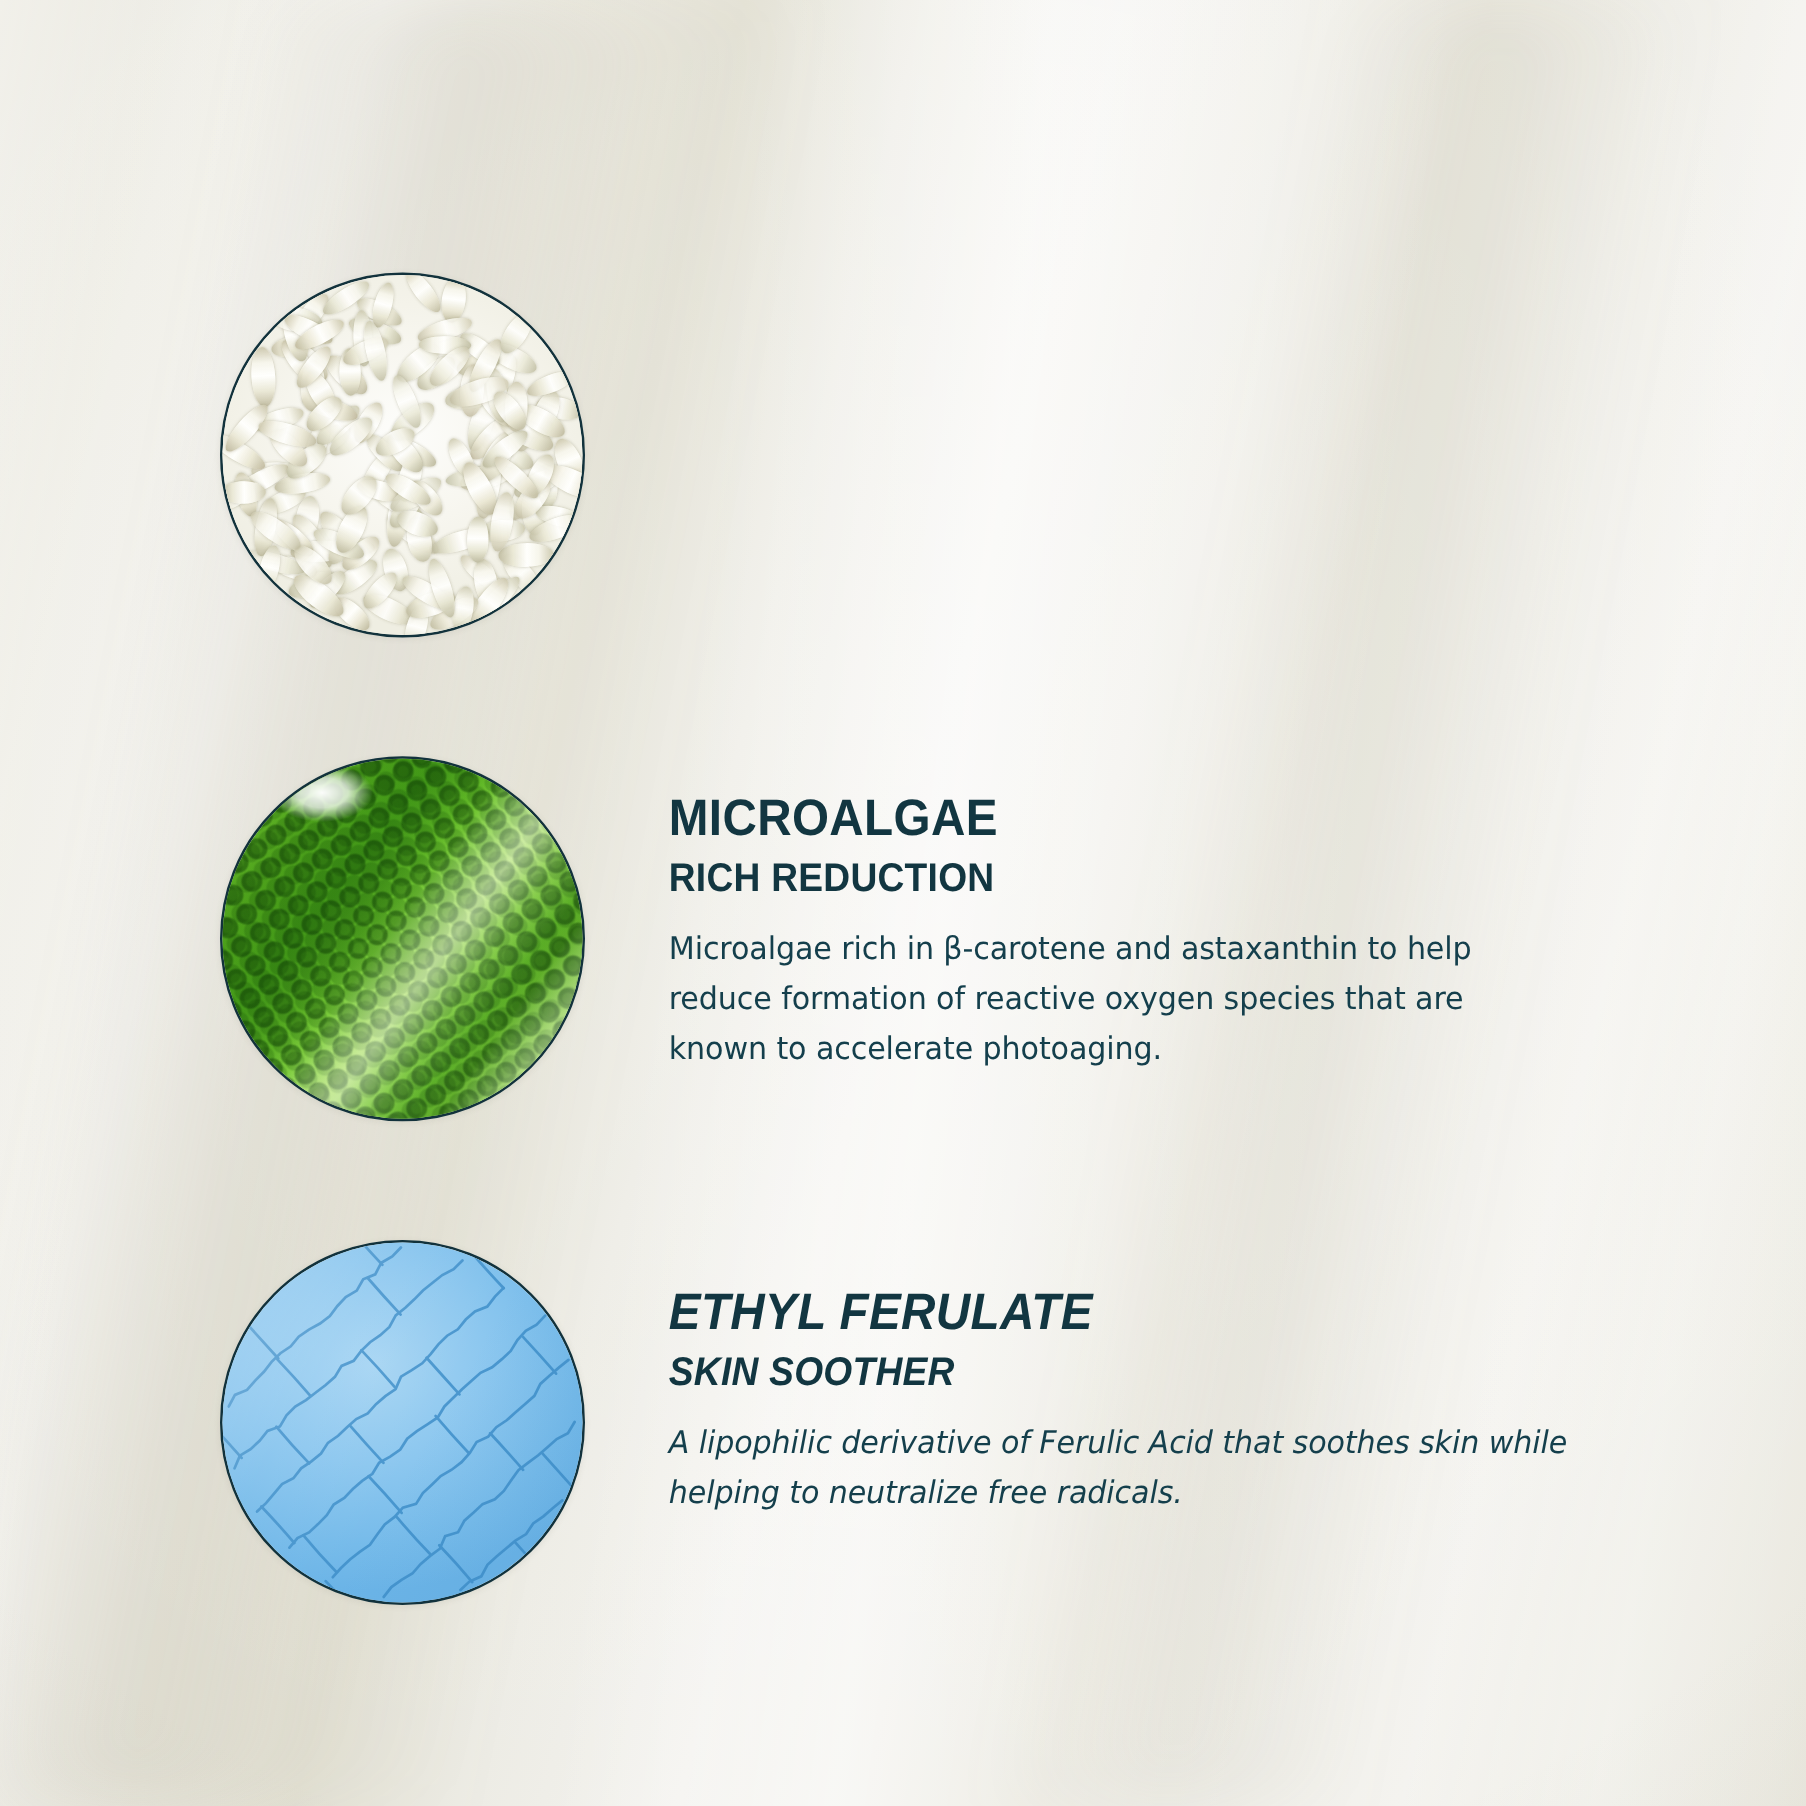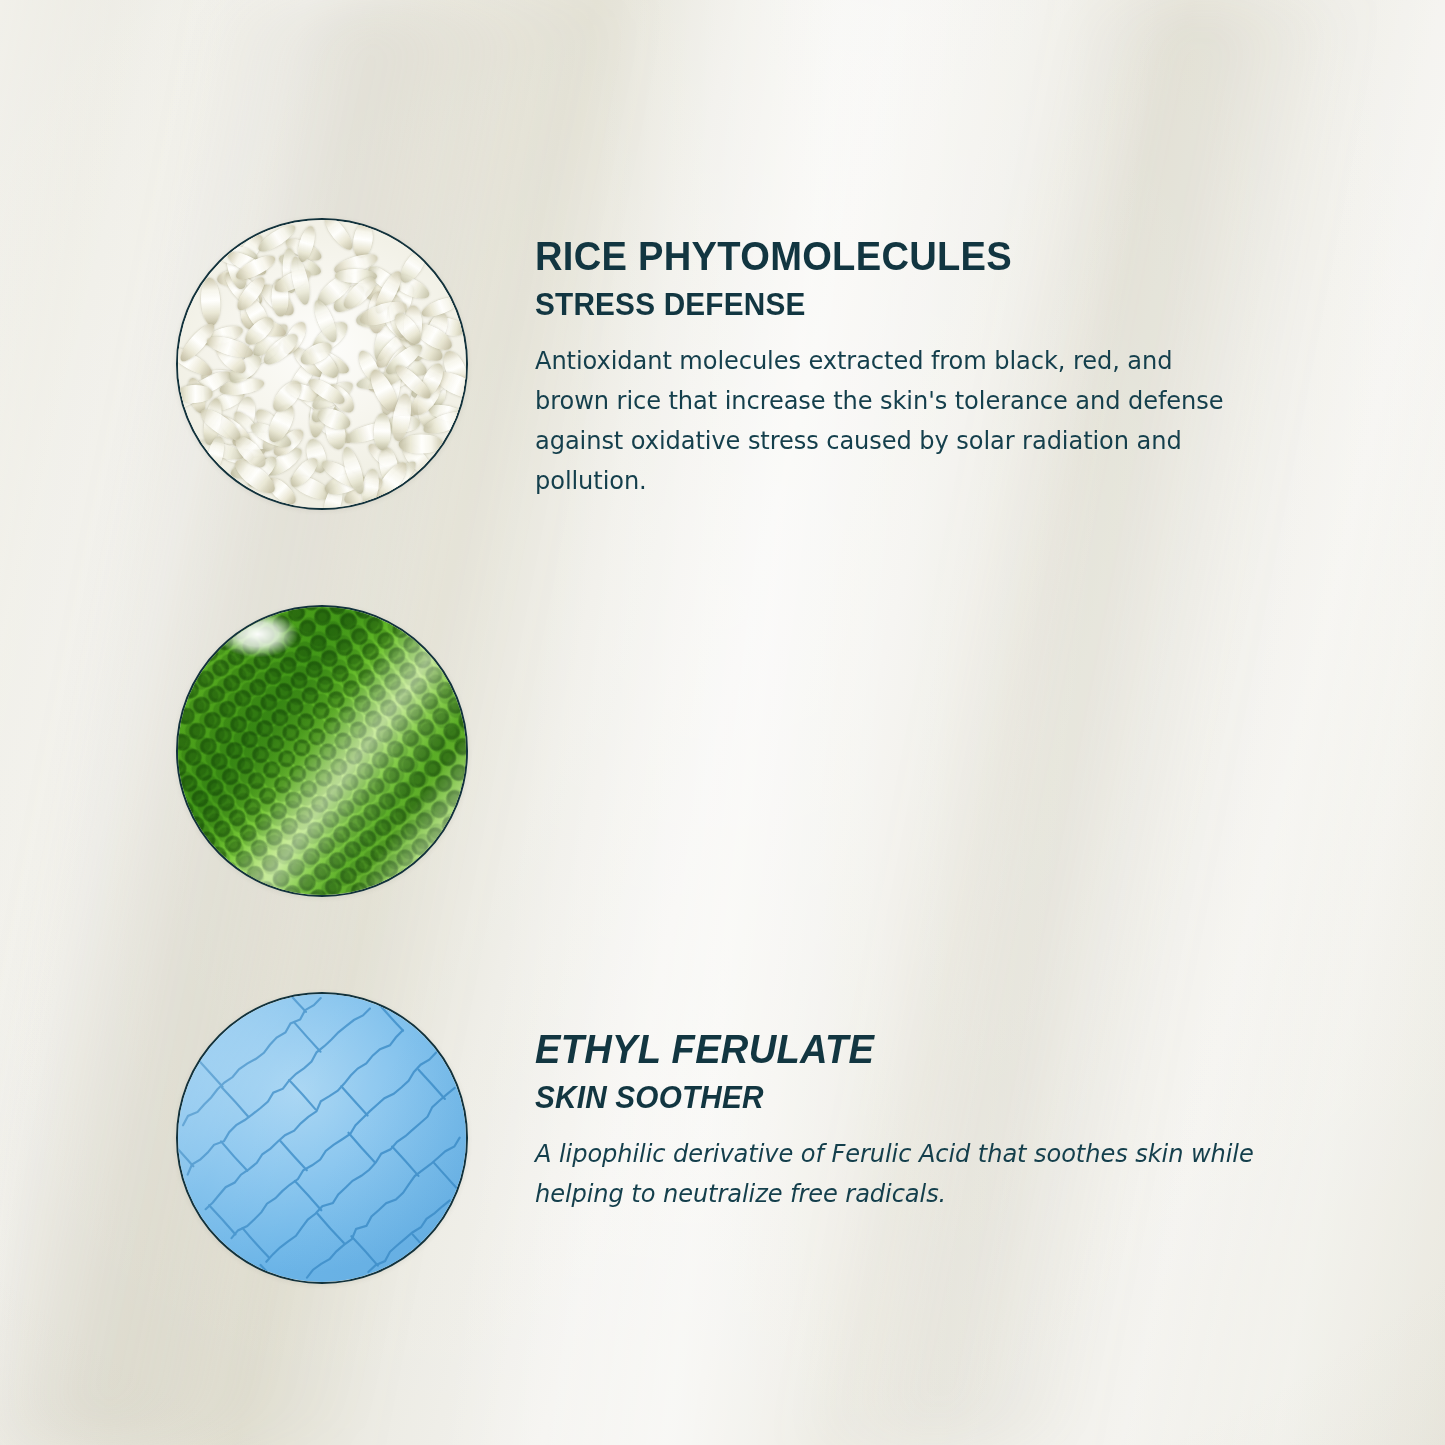--- a/index.html
+++ b/index.html
@@ -386,37 +386,37 @@
             <div class="grain" style="width: 35.6501px; height: 17.9611px; left: 0.635866px; top: 166.54px; transform: rotate(178.9deg); opacity: 0.96; filter: hue-rotate(-0.8deg);"></div>
             <div class="grain" style="width: 39.5515px; height: 18.4653px; left: 217.067px; top: 98.4356px; transform: rotate(91.2deg); opacity: 0.89; filter: hue-rotate(-3deg);"></div>
             <div class="grain" style="width: 48.9134px; height: 18.9069px; left: 183.006px; top: 85.9867px; transform: rotate(162.2deg); opacity: 0.82; filter: hue-rotate(-2.7deg);"></div>
             <div class="grain" style="width: 46.8964px; height: 17.1868px; left: 20.5062px; top: 198.24px; transform: rotate(34.9deg); opacity: 0.86; filter: hue-rotate(0.3deg);"></div>
             <div class="grain" style="width: 35.7259px; height: 16.7191px; left: 213.631px; top: 101.557px; transform: rotate(52.6deg); opacity: 0.88; filter: hue-rotate(0.5deg);"></div>
             <div class="grain" style="width: 49.0825px; height: 14.9907px; left: 153.068px; top: 245.496px; transform: rotate(72.2deg); opacity: 0.9; filter: hue-rotate(2deg);"></div>
             <div class="grain" style="width: 40.4456px; height: 14.169px; left: 244.184px; top: 81.9362px; transform: rotate(158.7deg); opacity: 0.92; filter: hue-rotate(-1.7deg);"></div>
           </div>
       </div>
 
-      <div class="txt t-1">
-        <h2 class="title">RICE PHYTOMOLECULES</h2>
-        <h3 class="subtitle">STRESS DEFENSE</h3>
-        <p class="body">Antioxidant molecules extracted from black, red, and brown rice that increase the skin's tolerance and defense against oxidative stress caused by solar radiation and pollution.</p>
-      </div>
     </div>
 
     <div class="row row-2">
 
       <div class="bubble">
         <div class="tex algae-base"></div>
         <div class="tex algae-cells"></div>
         <div class="tex algae-cells2"></div>
         <div class="tex algae-bands"></div>
         <div class="tex algae-hl"></div>
       </div>
 
+      <div class="txt t-2">
+        <h2 class="title">MICROALGAE</h2>
+        <h3 class="subtitle">RICH REDUCTION</h3>
+        <p class="body">Microalgae rich in β-carotene and astaxanthin to help reduce formation of reactive oxygen species that are known to accelerate photoaging.</p>
+      </div>
     </div>
 
     <div class="row row-3">
 
       <div class="bubble">
         <div class="tex cellblue-base"></div>
         <svg class="cellblue-svg" viewBox="0 0 292 292" preserveAspectRatio="none">
           <g id="cellwalls" stroke="#3f8fc9" stroke-width="2.2" fill="none" stroke-linecap="round" opacity="0.85">
               <polyline points="5.1,133.0 10.1,123.6 19.9,119.6 26.5,112.0 33.6,104.9 39.8,96.8 47.0,89.8 55.4,84.2 61.8,76.4 70.1,70.6 79.1,65.7 87.1,59.6 93.2,51.5 100.0,44.2 108.9,39.0 114.1,29.8 123.9,25.8 128.8,16.4 137.7,11.3 144.7,4.1"></polyline>
               <polyline points="9.8,183.1 14.1,172.9 22.8,167.6 30.1,160.8 36.5,152.9 46.6,149.2 51.9,140.2 59.0,133.0 67.7,127.8 75.7,121.7 83.7,115.6 91.2,109.0 96.6,100.1 106.4,96.0 112.5,87.9 119.7,80.9 128.0,75.2 135.4,68.5 140.5,59.1 148.3,52.9 155.6,46.1 162.6,38.9 170.4,32.6 178.3,26.4 187.5,21.7 194.6,14.6"></polyline>

